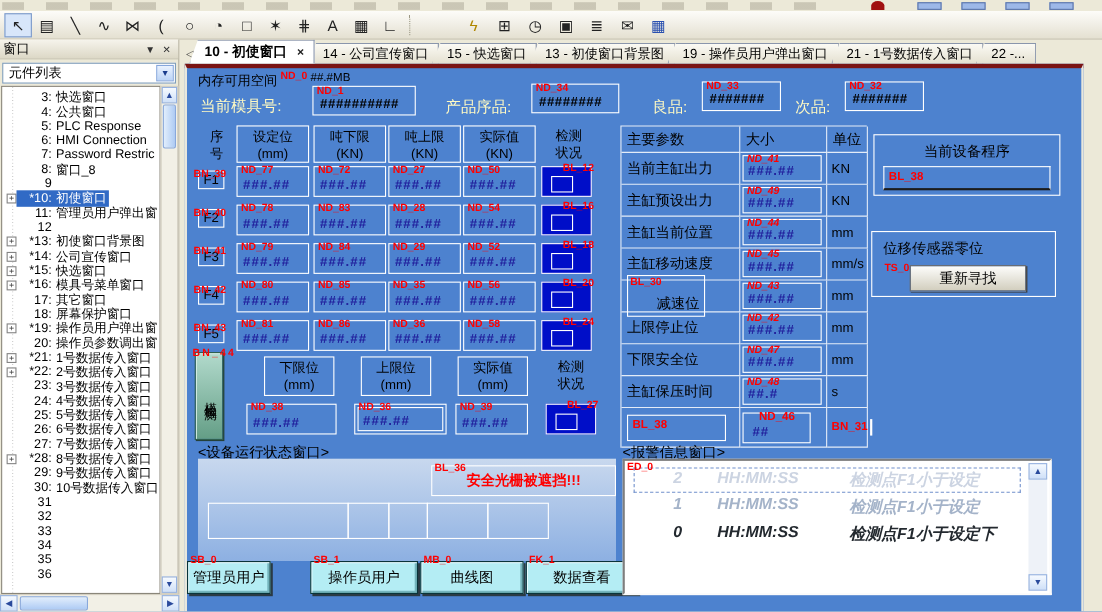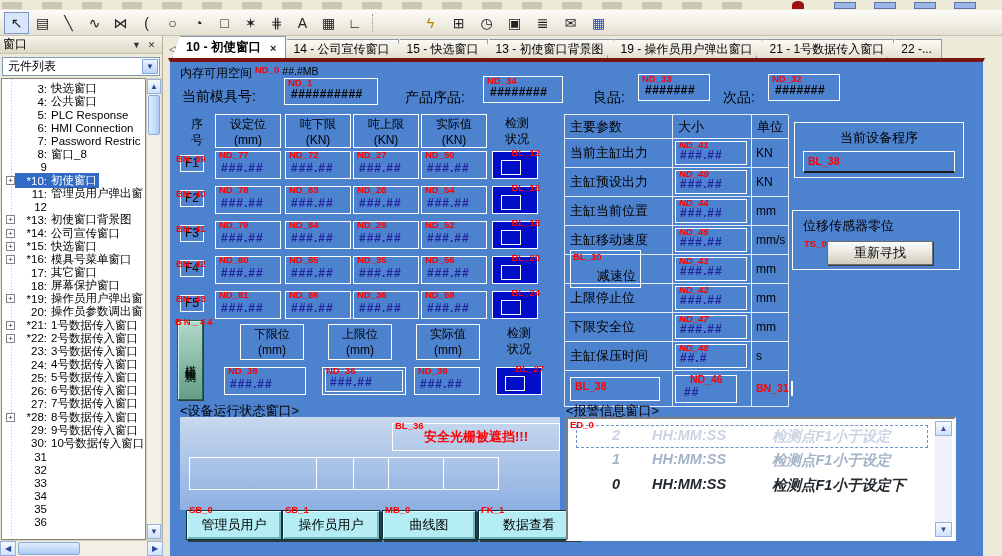--- a/index.html
+++ b/index.html
@@ -69,21 +69,21 @@
     white-space:nowrap; border:1px solid #8a96ac; border-bottom:none;
     background:linear-gradient(#fbfaf4,#e4e0d0); margin-left:-7px;
     clip-path:polygon(8px 0,100% 0,100% 100%,0 100%); flex:none; }
   .tab.active { background:#fff; font-weight:bold; height:22px; z-index:5; font-size:12.5px; }
   .tab-close { margin-left:9px; font-size:11px; font-weight:bold; color:#222; }
 
   
   .canvas { position:absolute; left:168px; top:58px; width:817px; height:498px; background:#4d82cf;
     border-top:4px solid #7a1414; border-left:2px solid #e9e7dc; border-right:2px solid #e9e7dc; overflow:hidden; }
   .abs { position:absolute; }
-  .lbl { color:#000000; font-size:14px; white-space:nowrap; }
+  .lbl { color:#fef9c3; font-size:14px; white-space:nowrap; }
   .lbl-s { color:#000; font-size:12px; white-space:nowrap; }
   .tag { color:#f00; font-weight:bold; font-size:9.5px; line-height:1; position:absolute; white-space:nowrap; z-index:3; }
   .val { color:#22229e; font-weight:bold; font-size:12px; letter-spacing:1px; white-space:nowrap; }
   .fbox { position:absolute; border:1px solid #fff; }
   .fbox .tag { left:3px; top:-1px; }
   .fval { position:absolute; left:6px; bottom:3px; color:#000; font-weight:bold; font-size:12px; letter-spacing:.5px; }
   .mem { display:flex; gap:3px; align-items:flex-start; }
   .mem .tag { position:static; }
 
   .hd { position:absolute; border:1px solid #fff; color:#000; font-size:12px; text-align:center;
@@ -1037,21 +1037,21 @@
         <span class="seg" style="width: 38px;"></span>
 
         <span class="seg" style="width: 36px;"></span>
 
         <span class="seg" style="width: 56px;"></span>
 
         <span class="seg" style="width: 56px;"></span>
       </div>
   </div>
 
-  <div class="navbtn" style="left:16px;width:96px">
+  <div class="navbtn" style="left:0;width:76px">
     <span class="tag">SB_0</span>
     <span>管理员用户</span>
   </div>
   <div class="navbtn" style="left:112px;width:98px">
     <span class="tag">SB_1</span>
     <span>操作员用户</span>
   </div>
   <div class="navbtn" style="left:212px;width:94px">
     <span class="tag">MB_0</span>
     <span>曲线图</span>

